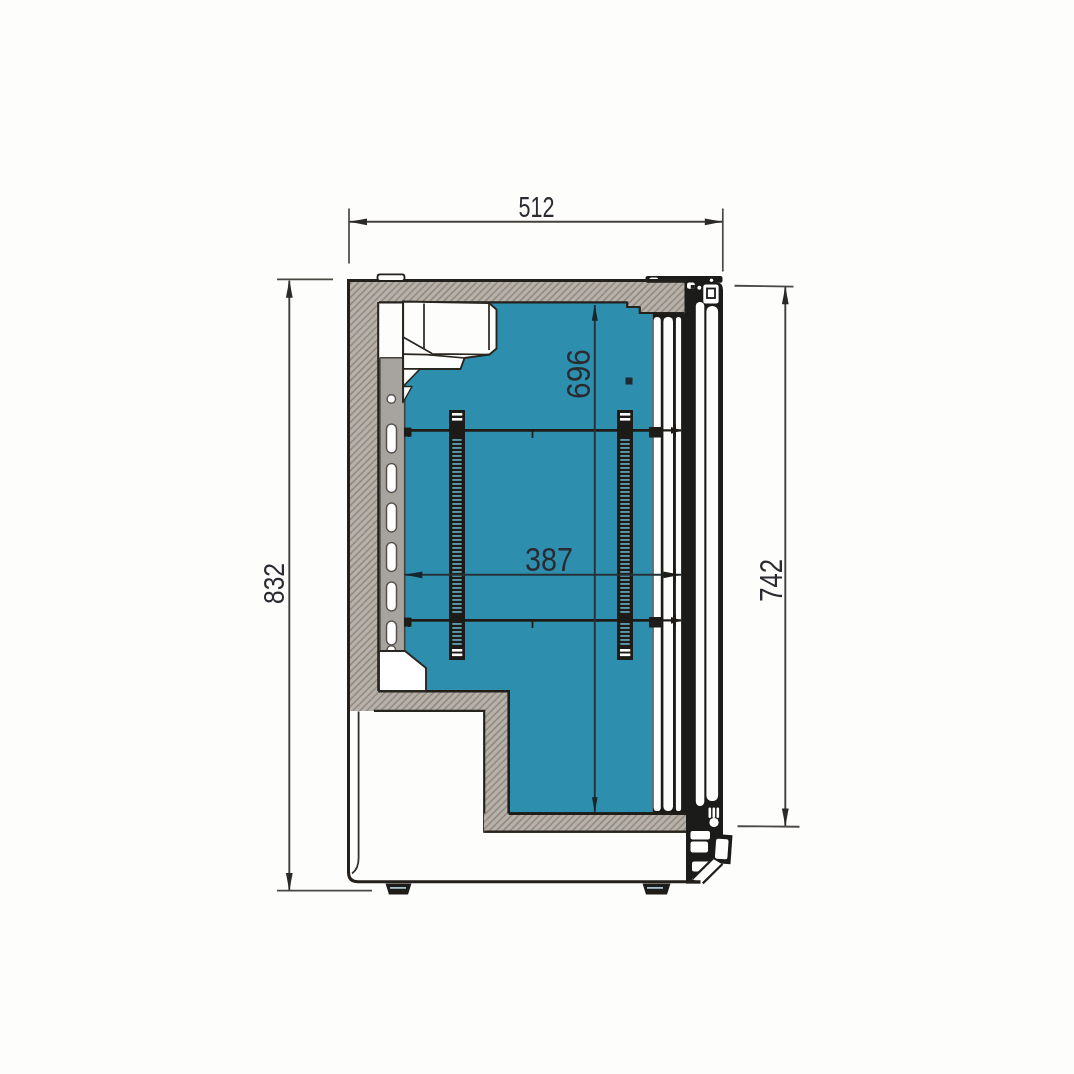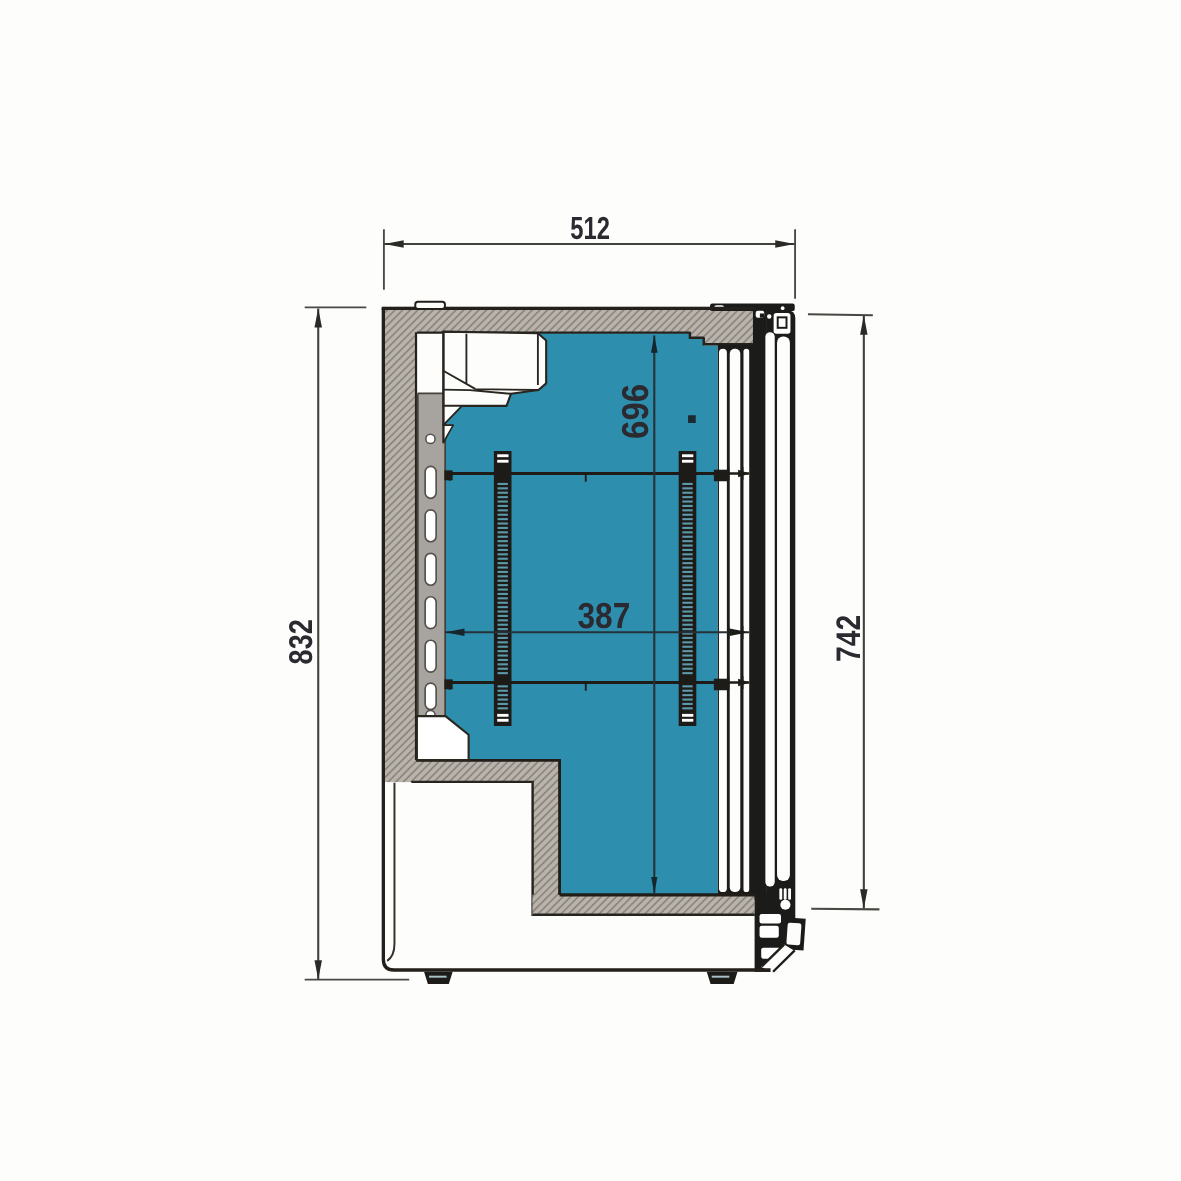--- a/index.html
+++ b/index.html
@@ -1,16 +1,16 @@
 <!DOCTYPE html>
 <html><head>
 <meta charset="utf-8">
 <style>
 html,body{margin:0;padding:0;background:#fff;}
-#page{width:1074px;height:1074px;position:relative;background:#22c55e;font-family:"Liberation Sans",sans-serif;font-weight:bold;}
+#page{width:1074px;height:1074px;position:relative;background:#22c55e;font-family:"Liberation Sans",sans-serif;}
 svg{position:absolute;left:0;top:0;}
 text{font-family:"Liberation Sans",sans-serif;fill:#2b2a30;}
 </style>
 </head>
 <body>
 <div id="page">
 <svg width="1074" height="1074" viewBox="0 0 1074 1074">
 <defs>
 <pattern id="hatch" patternUnits="userSpaceOnUse" width="4.9" height="4.9" patternTransform="rotate(-45)">
 <rect width="4.9" height="4.9" fill="#b8b3ad"></rect>

